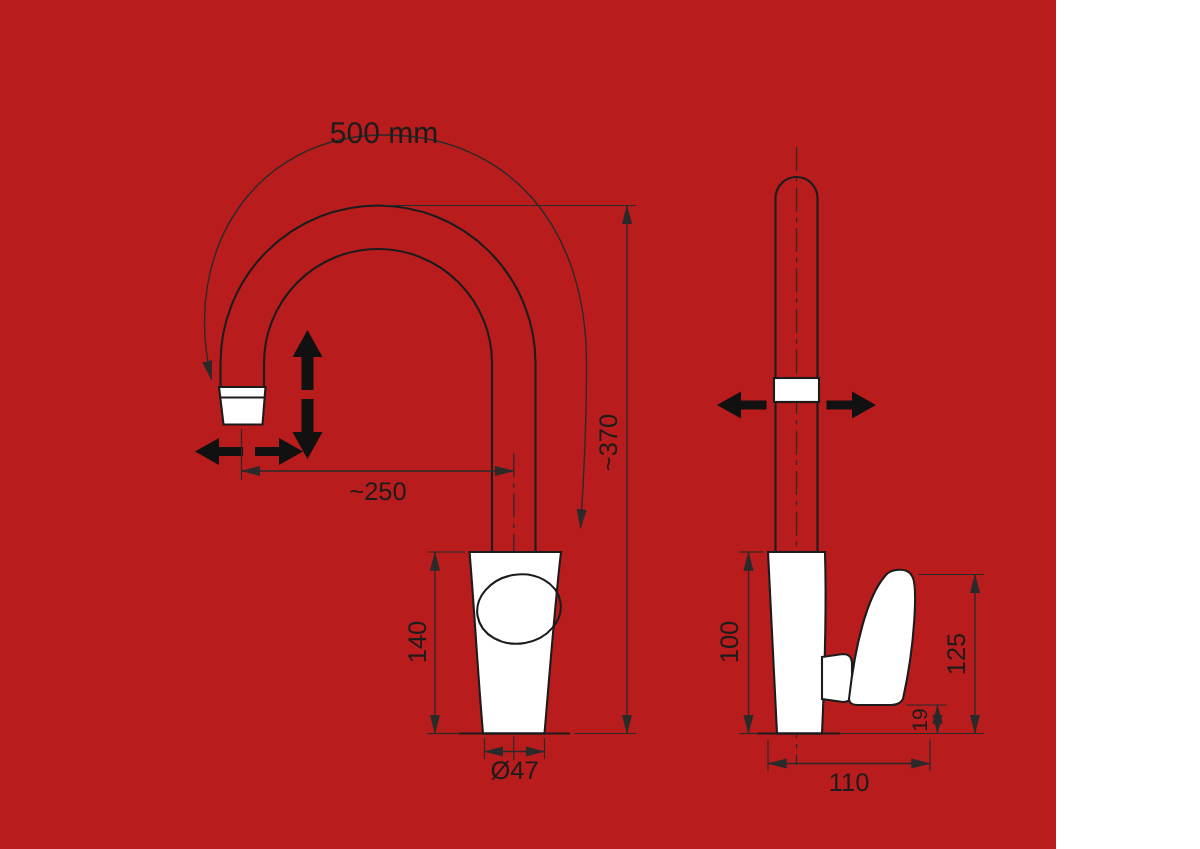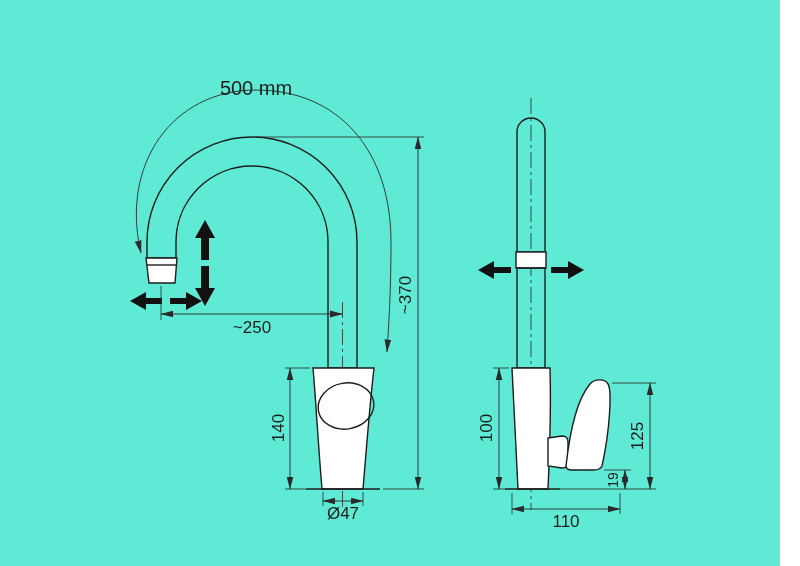--- a/index.html
+++ b/index.html
@@ -5,23 +5,23 @@
   html, body {
     margin: 0;
     padding: 0;
     background: #ffffff;
     width: 800px;
     height: 566px;
     overflow: hidden;
     font-family: "Liberation Sans", sans-serif;
   }
   .canvas {
-    width: 780px;
+    width: 704px;
     height: 566px;
-    background: #5eead4;
+    background: #b91c1c;
     position: relative;
     text-decoration: underline;
   }
   svg { display: block; }
   text {
     font-family: "Liberation Sans", sans-serif;
     fill: #1c1c1c;
   }
   .dim-label { font-size: 17px; }
   .dim-label-small { font-size: 14px; }

